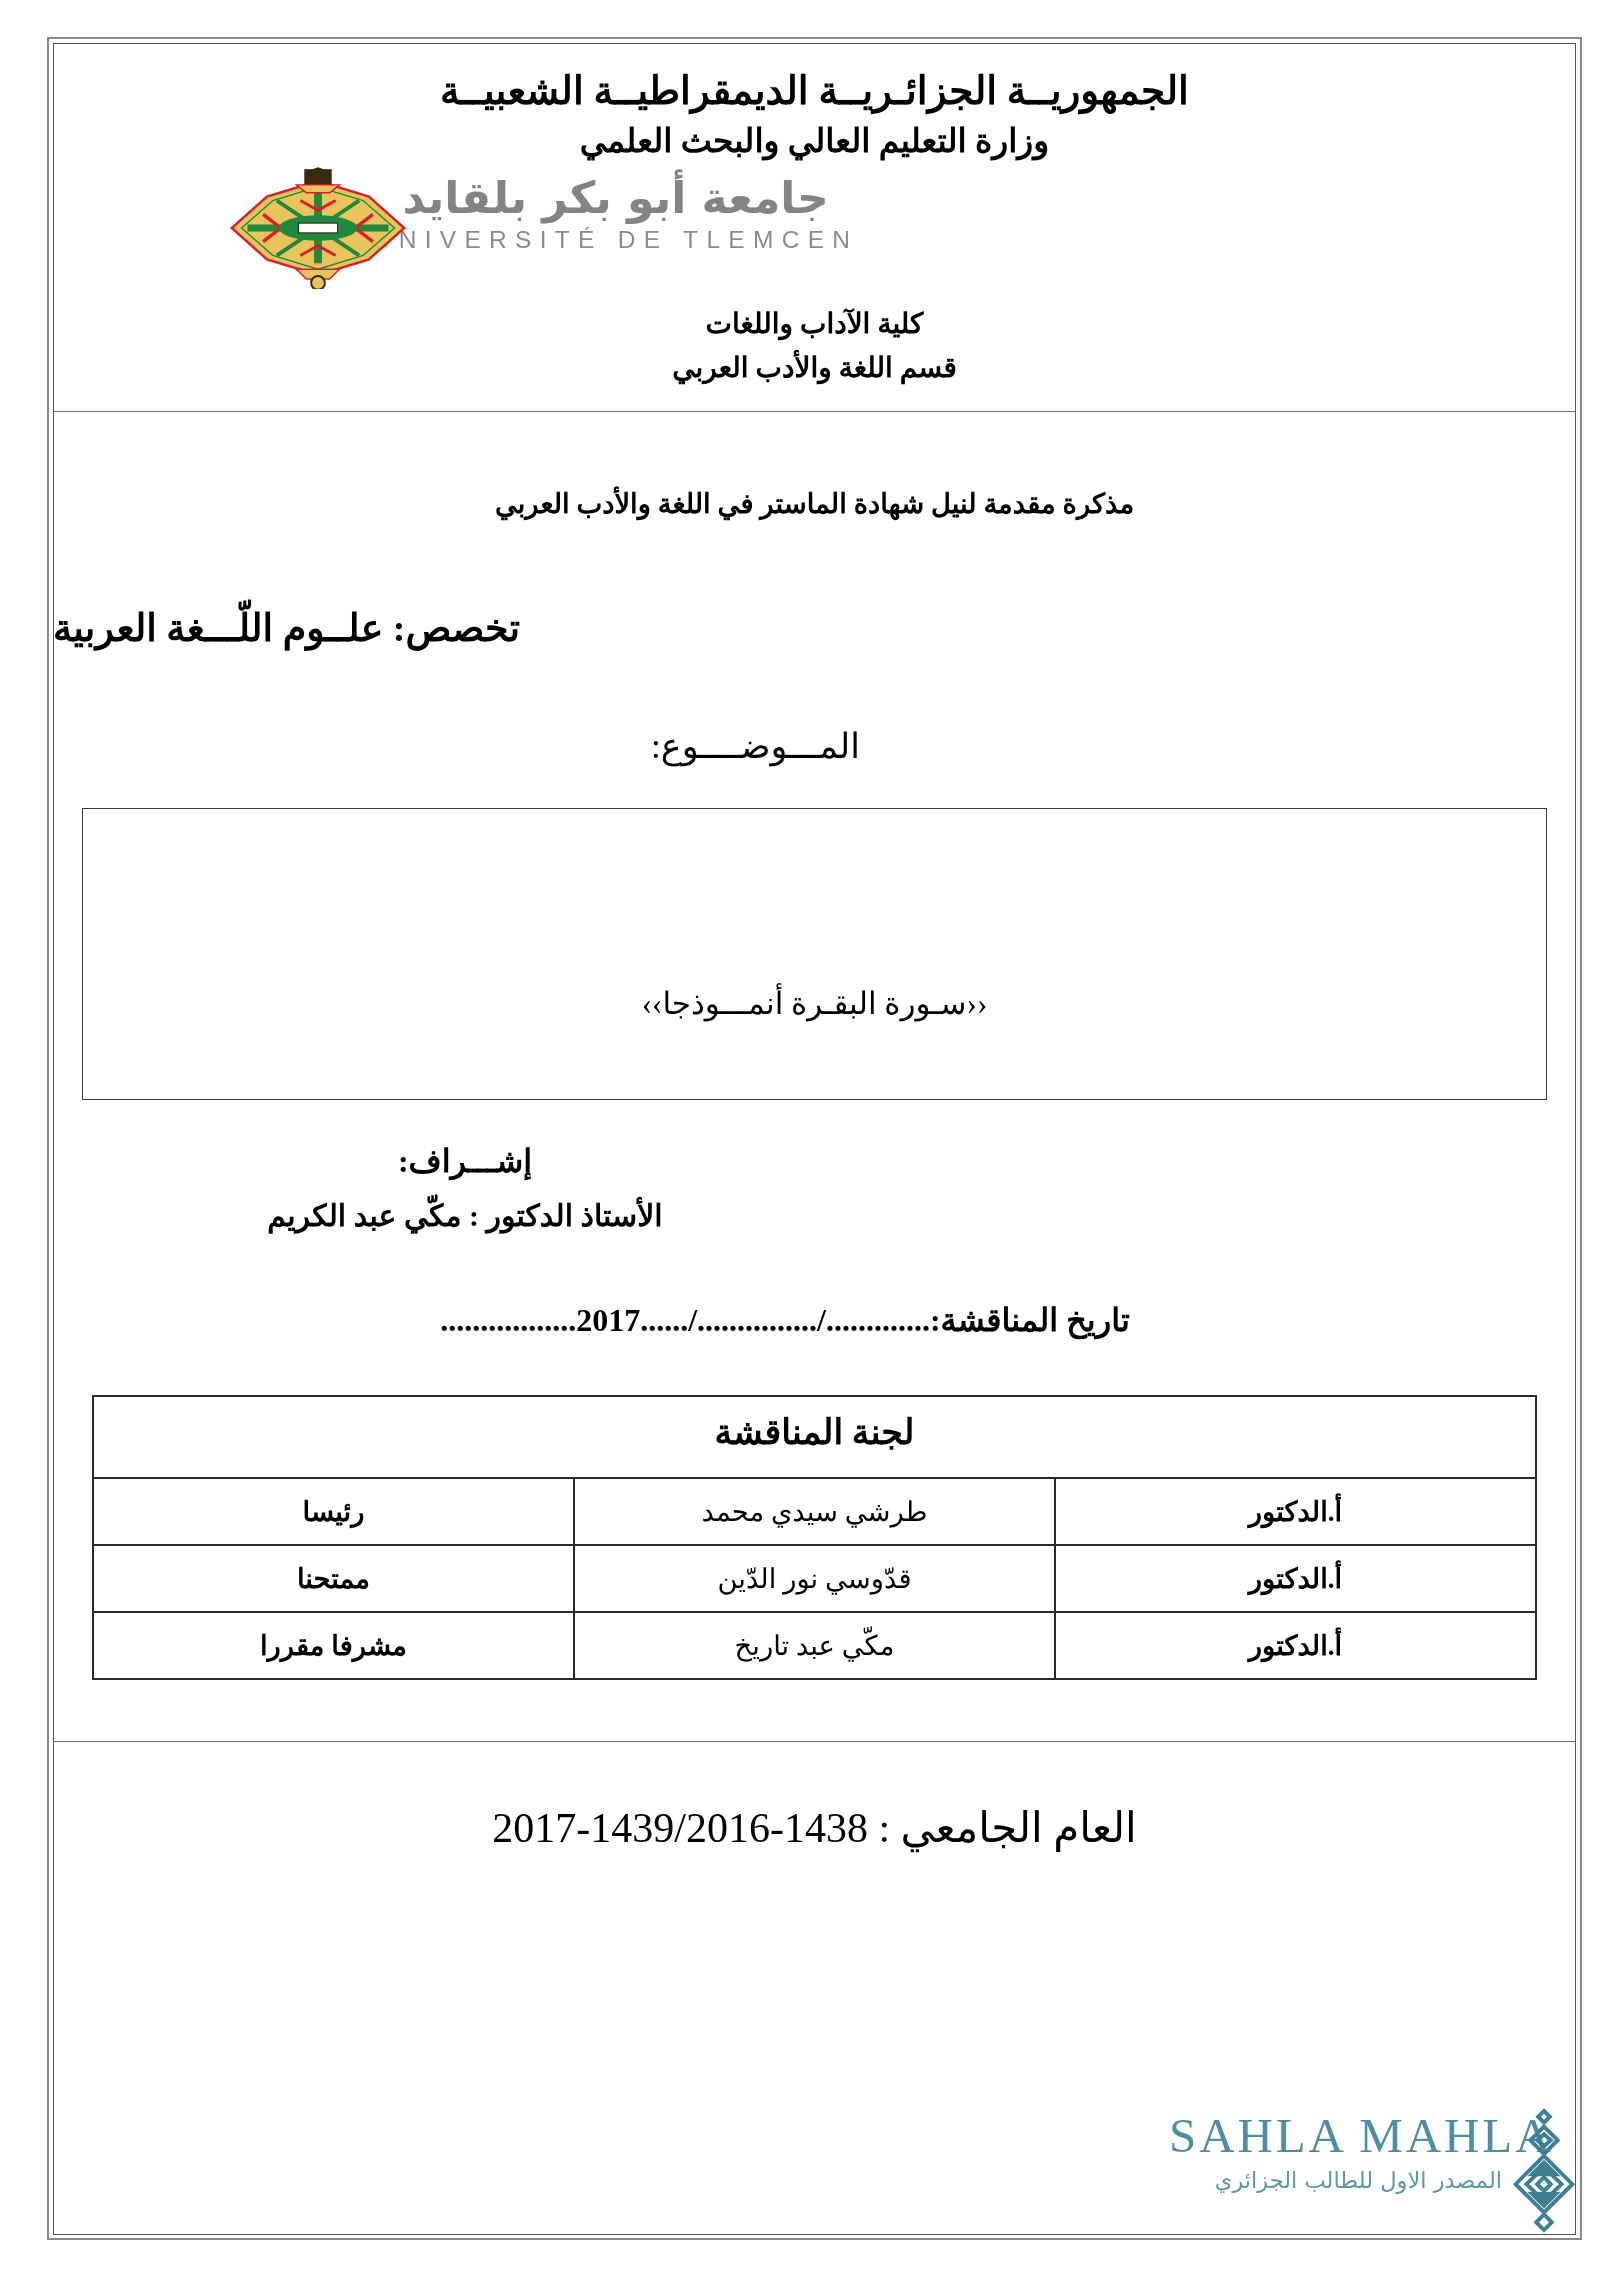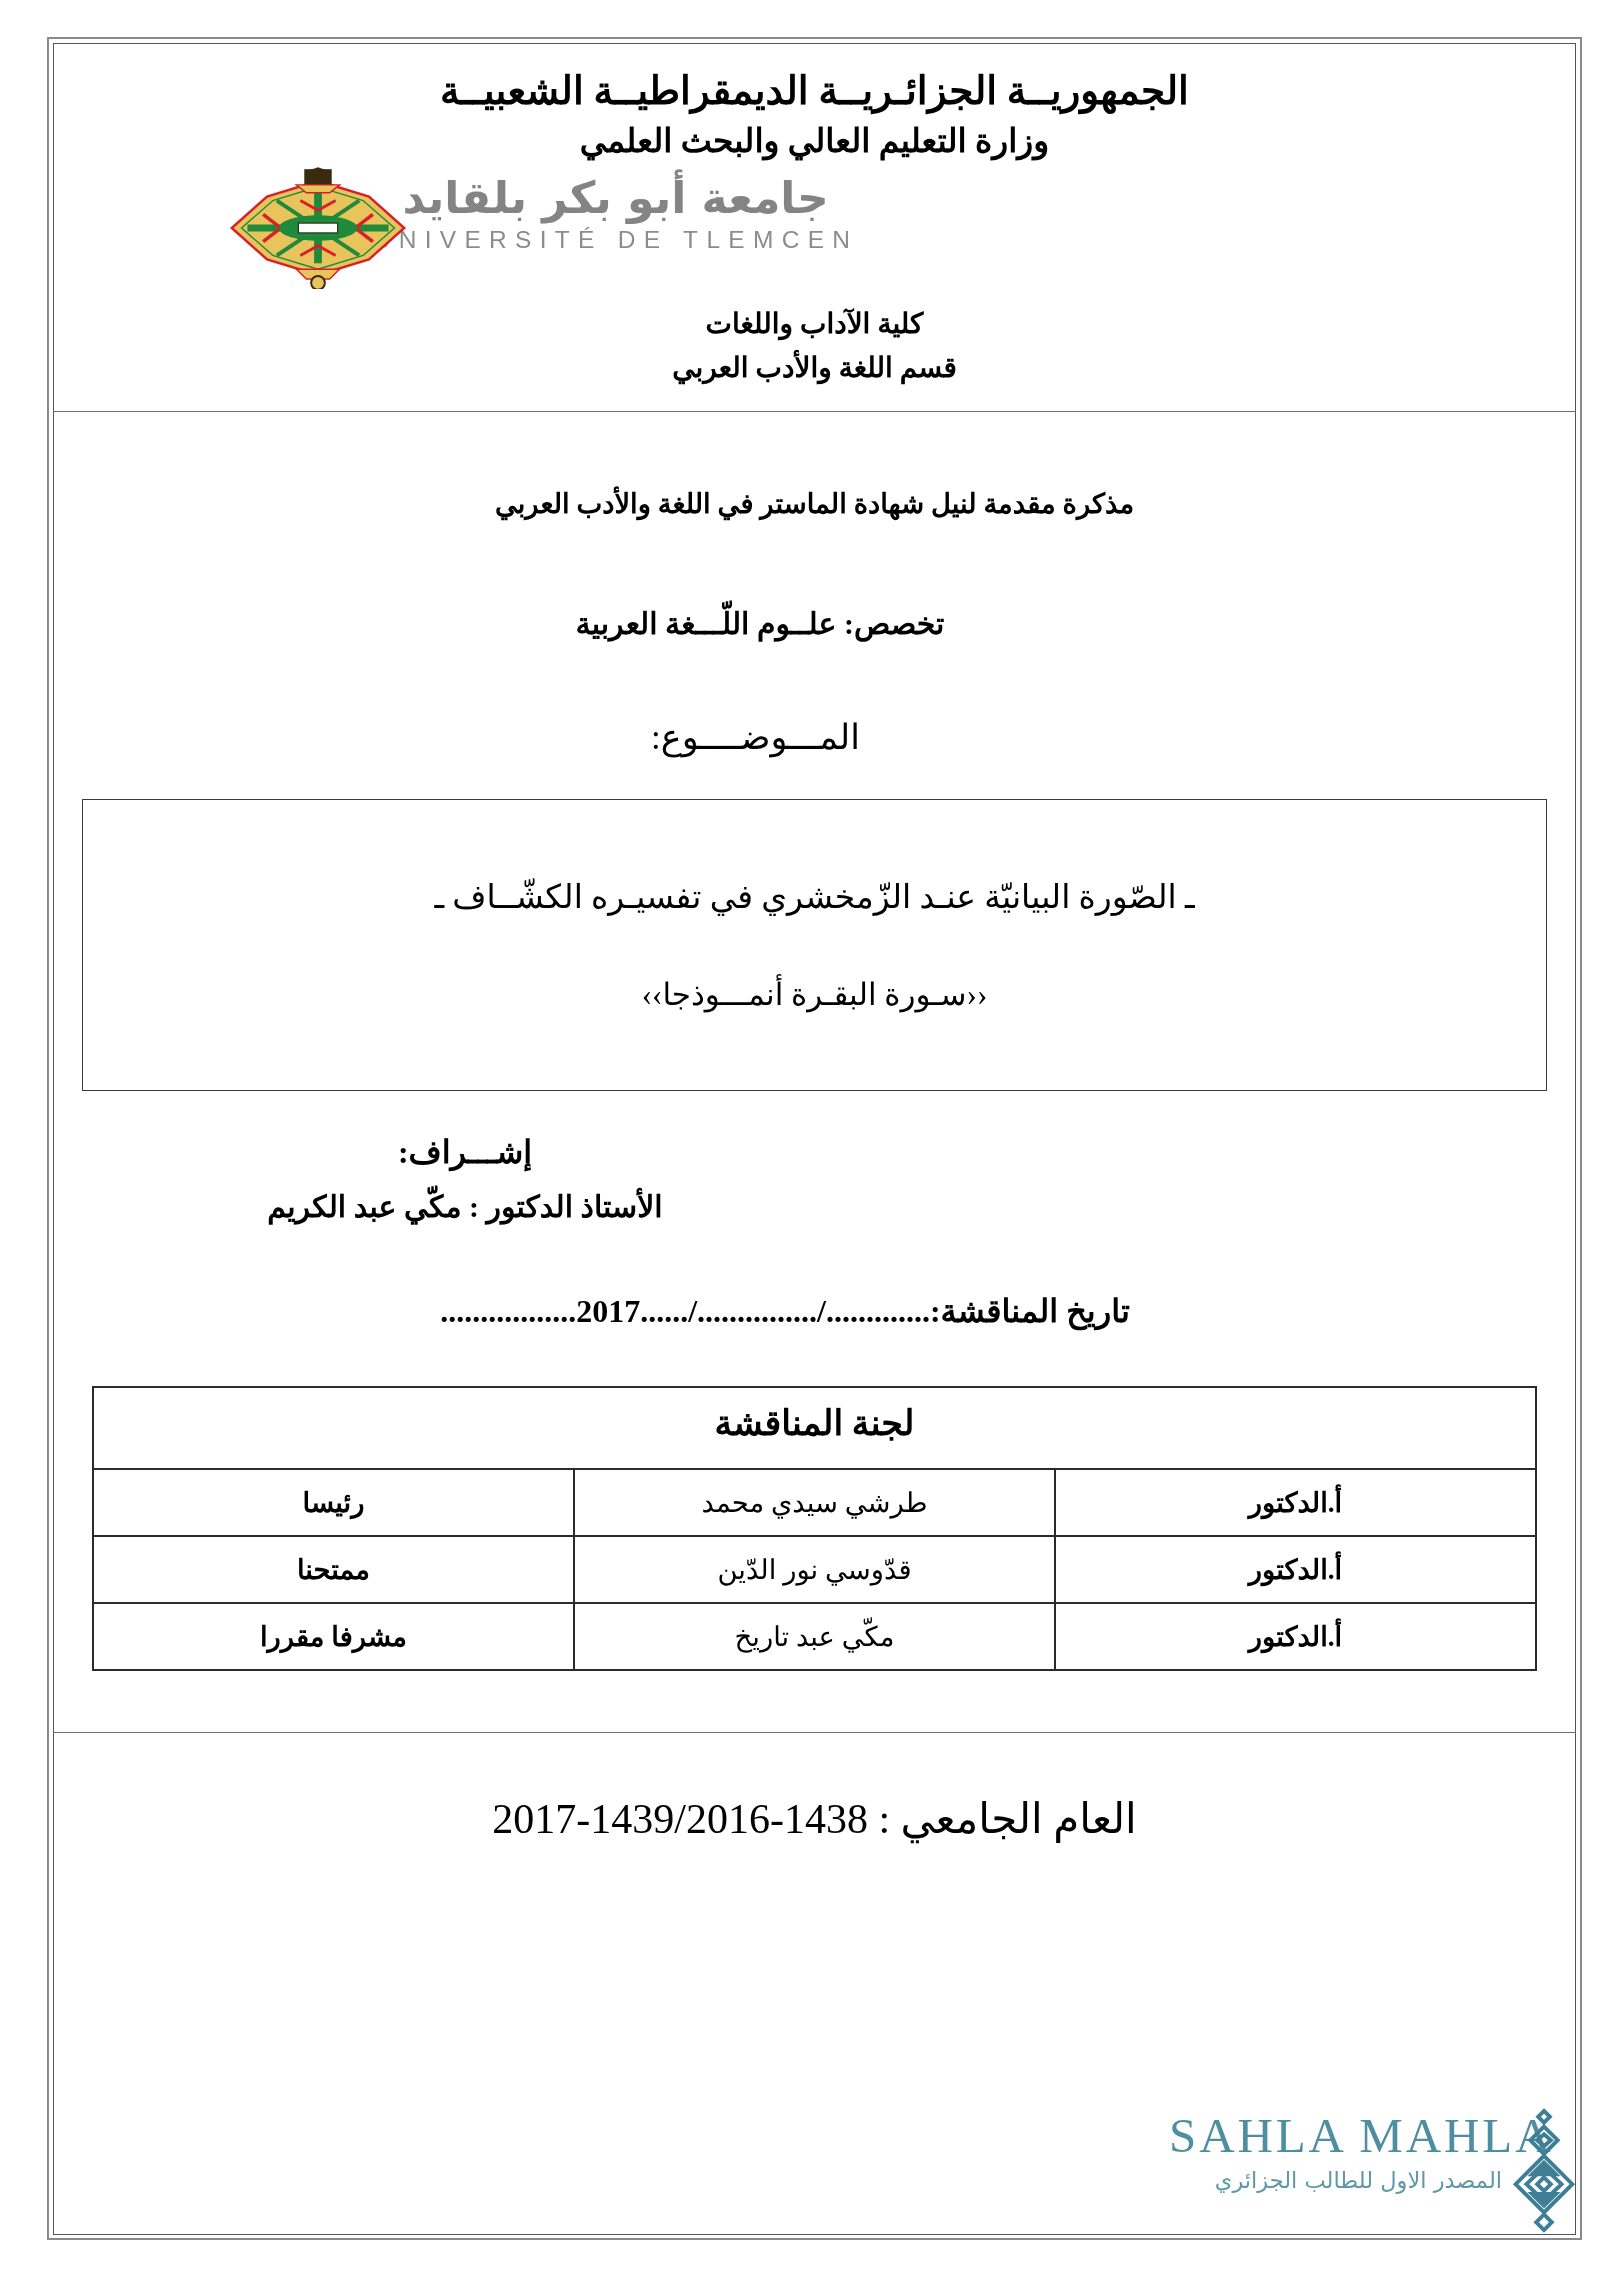--- a/index.html
+++ b/index.html
@@ -140,24 +140,24 @@
   
   .degree-line {
     text-align: center;
     font-family: "Liberation Serif", "DejaVu Serif", serif;
     font-weight: bold;
     font-size: 27.4px;
     margin-top: 76px;
   }
 
   .specialty-line {
-    text-align: center;
-    font-family: "Liberation Serif", "DejaVu Serif", serif;
-    font-weight: bold;
-    font-size: 30px;
+    text-align: left;
+    font-family: "Liberation Serif", "DejaVu Serif", serif;
+    font-weight: bold;
+    font-size: 38px;
     margin-top: 86px;
     padding-right: 109px;
   }
 
   .subject-label {
     text-align: center;
     font-family: "Liberation Serif", "DejaVu Serif", serif;
     font-size: 35px;
     margin-top: 76px;
     padding-right: 118px;
@@ -374,21 +374,20 @@
 
     <hr class="rule">
 
     <div class="degree-line">مذكرة مقدمة لنيل شهادة الماستر في اللغة والأدب العربي</div>
 
     <div class="specialty-line">تخصص: علــوم اللّـــغة العربية</div>
 
     <div class="subject-label">المـــوضــــوع:</div>
 
     <div class="subject-box">
-      <div class="subject-title">ـ  الصّورة البيانيّة عنـد الزّمخشري في تفسيـره الكشّــاف  ـ</div>
       <div class="subject-sub">‹‹سـورة البقـرة أنمـــوذجا››</div>
     </div>
 
     <div class="people-row">
       <div class="people-col supervisor">
         <div class="people-heading">إشـــراف:</div>
         <div class="people-name">الأستاذ الدكتور : مكّي عبد الكريم</div>
       </div>
     </div>
 

